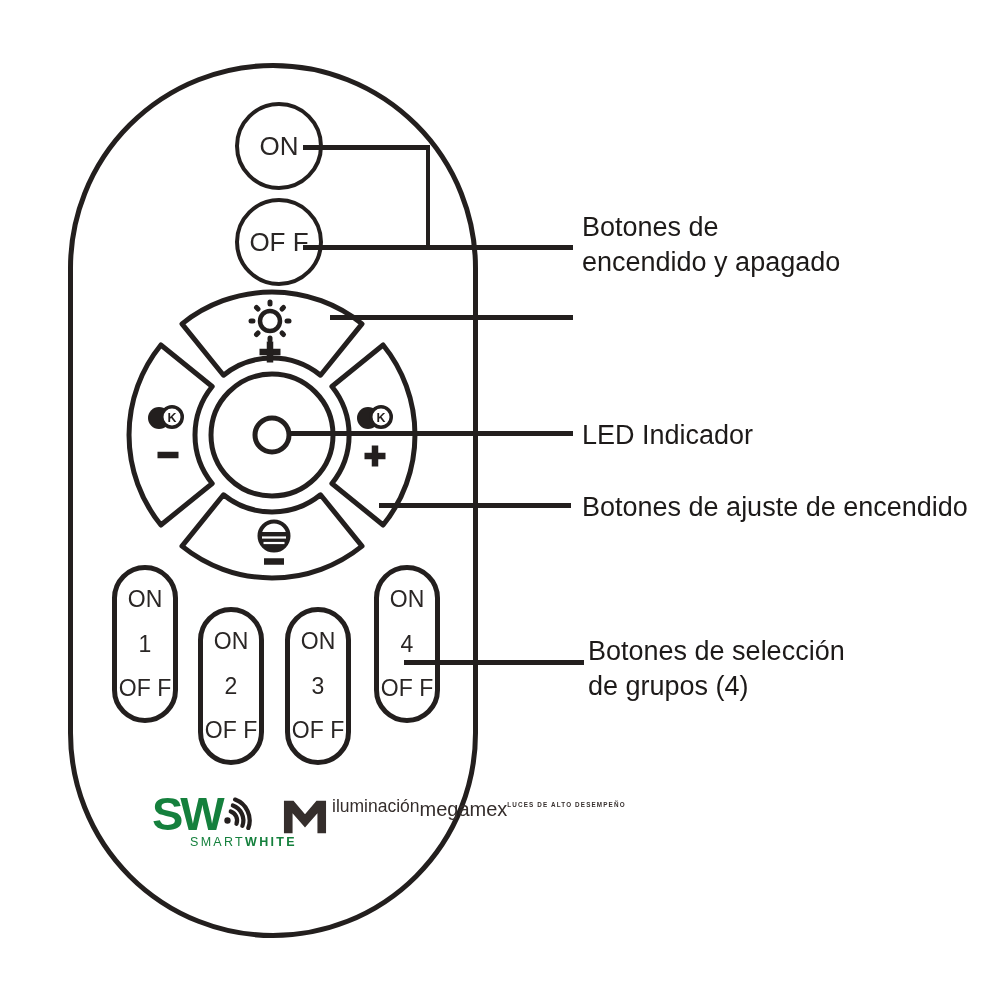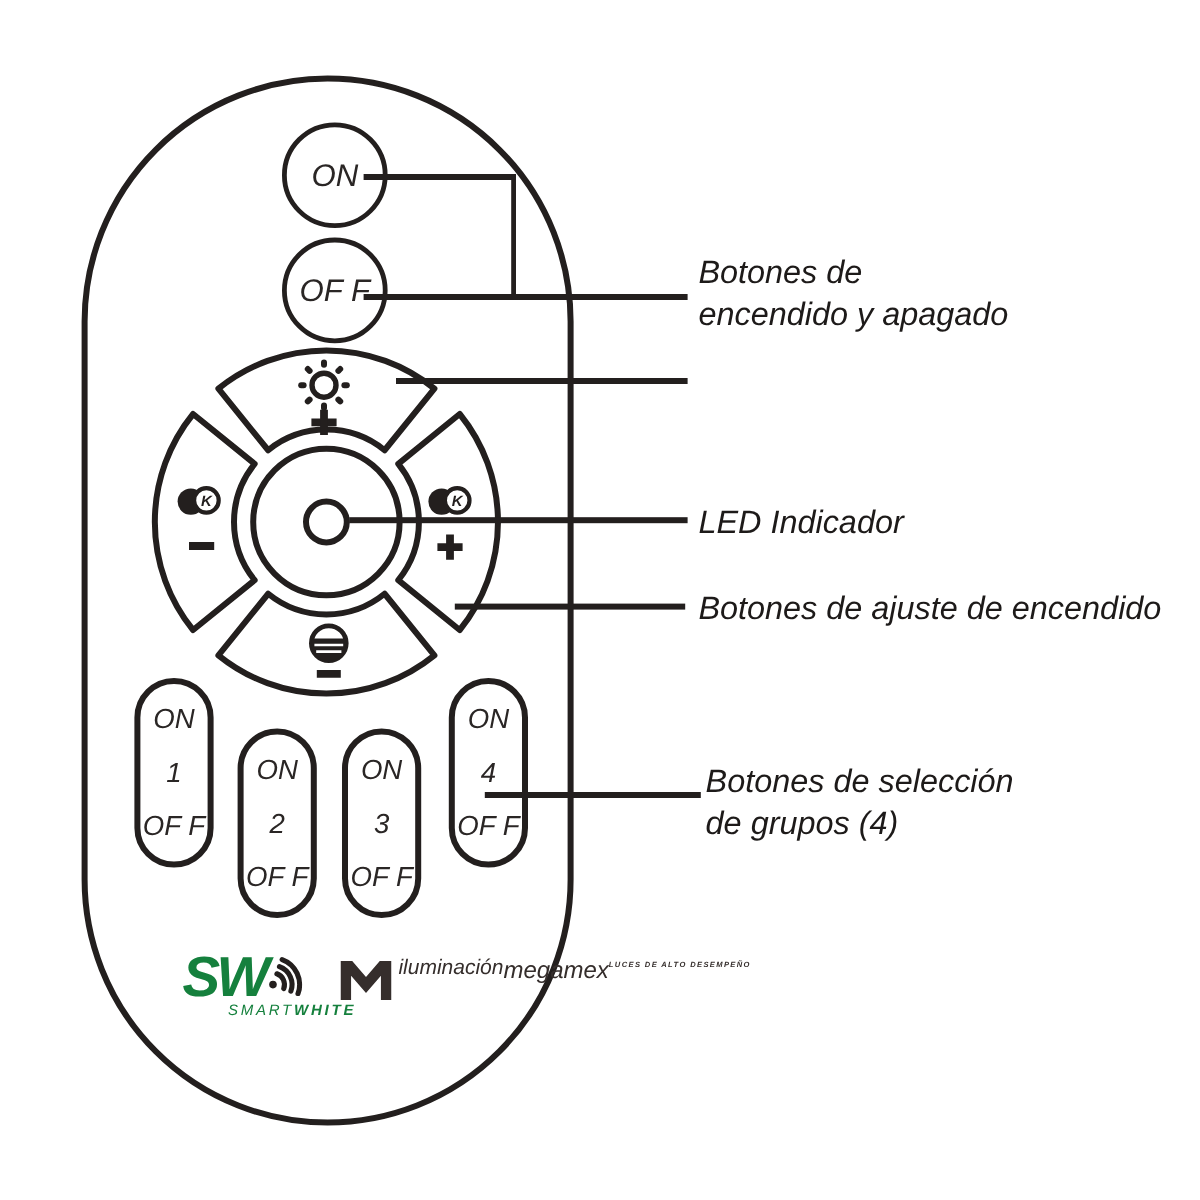--- a/index.html
+++ b/index.html
@@ -1,17 +1,17 @@
 <!DOCTYPE html>
 <html><head>
 <meta charset="utf-8">
 <style>
   html,body{margin:0;padding:0;background:#ffffff;}
   #stage{position:relative;width:1000px;height:1000px;background:#ffffff;overflow:hidden;
-         font-family:"Liberation Sans", sans-serif;color:#231f1e;font-style:italic;}
+         font-family:"Liberation Sans", sans-serif;color:#231f1e;}
   .abs{position:absolute;}
 
   
   #remote-body{left:68px;top:63px;width:400px;height:865px;border:5px solid #231f1e;border-radius:205px;background:#fff;}
 
   
   .round-btn{width:80px;height:80px;border:4.5px solid #231f1e;border-radius:50%;background:#fff;
              display:flex;align-items:center;justify-content:center;font-size:26px;color:#2a2625;}
   #btn-on{left:235px;top:102px;}
   #btn-off{left:235px;top:198px;}

